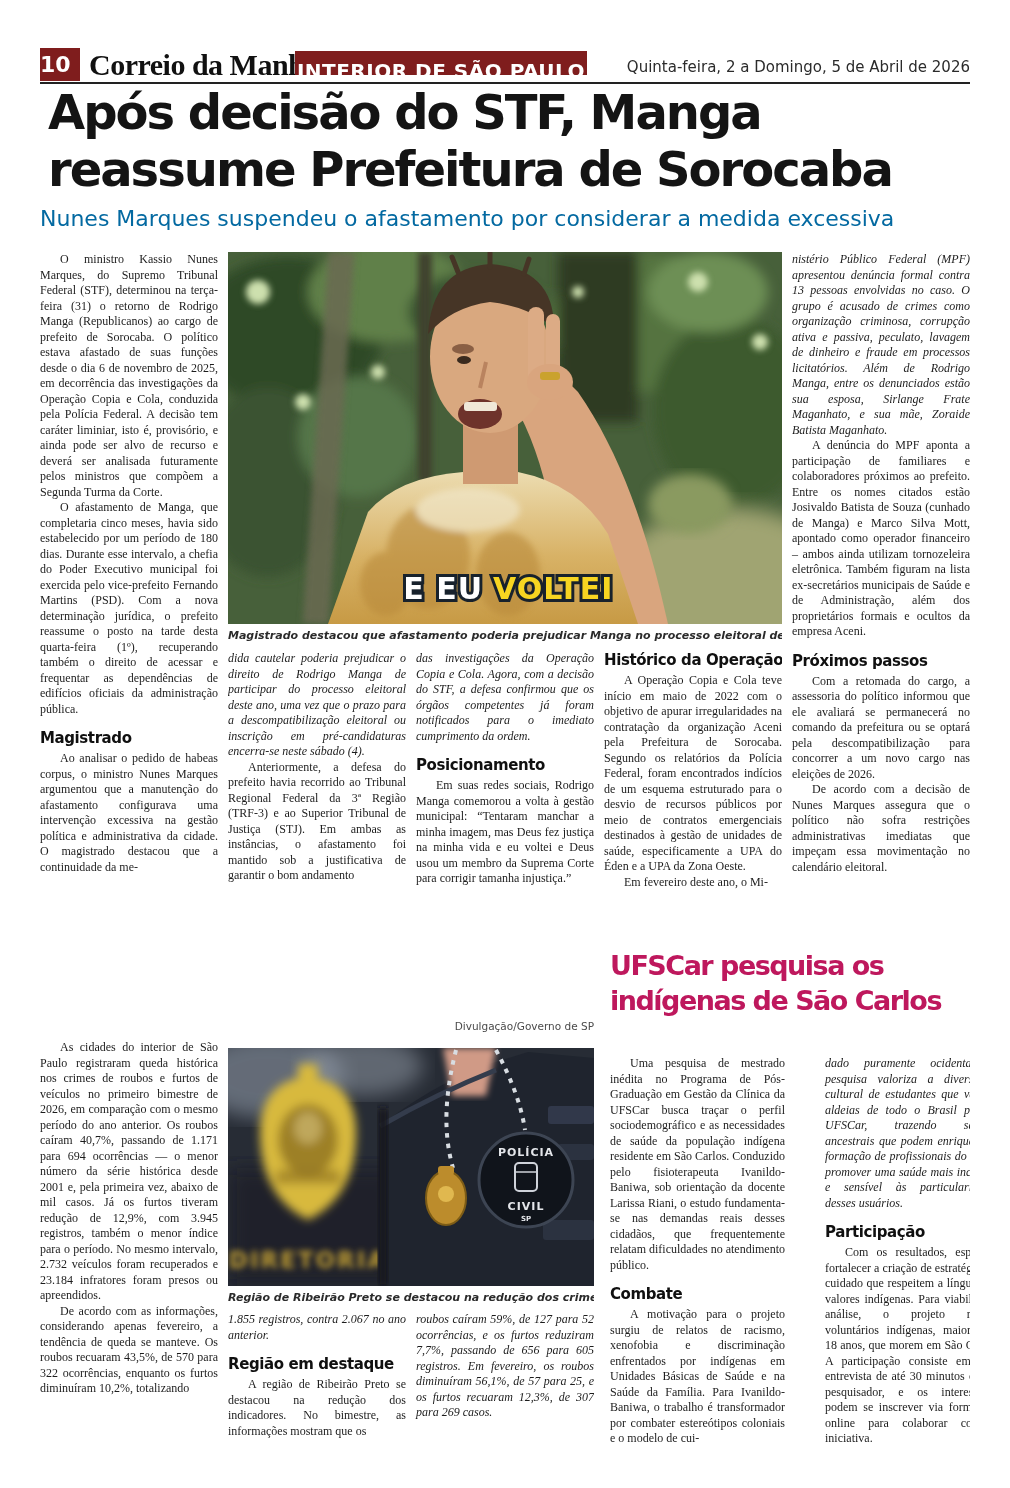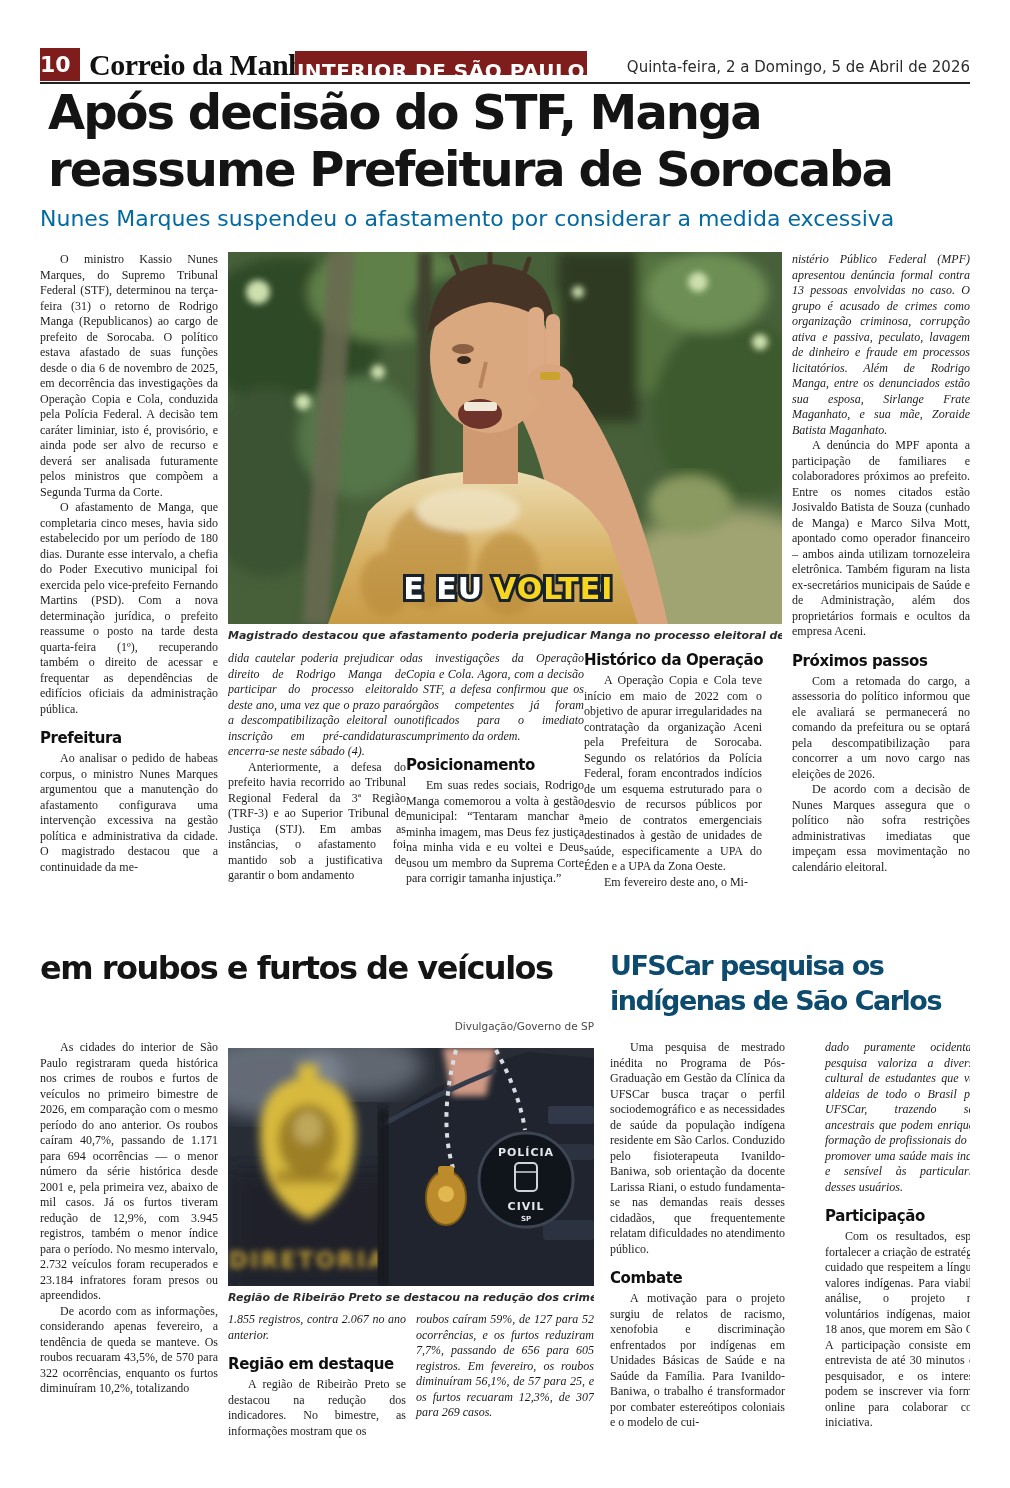--- a/index.html
+++ b/index.html
@@ -31,38 +31,38 @@
     color:#101010; margin:12px 0 4px; white-space:nowrap; }
   .credit { font:10.5px "DejaVu Sans", sans-serif; color:#4a4a4a; text-align:right; }
   .caption { font-family:"DejaVu Sans", sans-serif; font-style:italic; font-weight:bold; font-size:11px;
     color:#2b2b2b; white-space:nowrap; overflow:hidden; }
   
   .a1body { position:absolute; top:252px; left:40px; width:930px; height:696px;
     display:grid; grid-template-columns:178px 554px 178px; column-gap:10px; overflow:hidden; }
   .a1mid { position:relative; }
   .photo { display:block; }
   .cap1 { margin-top:5px; width:554px; }
-  .midcols { margin-top:9px; display:grid; grid-template-columns:178px 178px 178px; 
+  .midcols { margin-top:9px; display:grid; grid-template-columns:178px 178px 178px; column-gap:10px;
     height:292px; overflow:hidden; }
   
   .bottom { position:absolute; top:948px; left:40px; width:930px; height:514px; }
   .a2 { position:absolute; left:0; top:0; width:554px; }
   .a2 .h2 { font-family:"DejaVu Sans", sans-serif; font-weight:bold; font-size:32px; line-height:41px;
     letter-spacing:-1.5px; color:#141414; }
   .credit2 { position:absolute; top:72px; right:0; }
   .a2body { position:absolute; top:92px; left:0; width:554px; height:420px;
     display:grid; grid-template-columns:178px 366px; column-gap:10px; overflow:hidden; }
   .a2mid { position:relative;margin-top:8px; }
   .cap2 { margin-top:5px; width:366px; }
   .a2cols { margin-top:8px; display:grid; grid-template-columns:178px 178px; column-gap:10px;
     height:150px; overflow:hidden; }
   .a3 { position:absolute; left:570px; top:0; width:360px; }
   .a3 .h2 { font-family:"DejaVu Sans", sans-serif; font-weight:bold; font-size:27px; line-height:35px;
-    letter-spacing:-1.5px; color:#0c4a6e; }
-  .a3body { position:absolute; top:92px; left:0; width:360px; height:420px;
+    letter-spacing:-1.5px; color:#be185d; }
+  .a3body { position:absolute; top:108px; left:0; width:360px; height:420px;
     display:grid; grid-template-columns:175px 175px; column-gap:10px; overflow:hidden;gap:40px; }
 </style>
 </head>
 <body>
 
 <div class="page">
 
   <div class="hdr">
     <div class="pageno">10</div>
     <div class="masthead">Correio da Manhã</div>
@@ -74,21 +74,21 @@
     <div>Após decisão do STF, Manga</div>
     <div>reassume Prefeitura de Sorocaba</div>
   </div>
   <div class="subhead">Nunes Marques suspendeu o afastamento por considerar a medida excessiva</div>
 
   <div class="a1body bt">
 
     <div>
       <p>O ministro Kassio Nunes Marques, do Supremo Tribunal Federal (STF), determinou na terça-feira (31) o retorno de Rodrigo Manga (Republicanos) ao cargo de prefeito de Sorocaba. O político estava afastado de suas funções desde o dia 6 de novembro de 2025, em decorrência das investigações da Operação Copia e Cola, conduzida pela Polícia Federal. A decisão tem caráter liminiar, isto é, provisório, e ainda pode ser alvo de recurso e deverá ser analisada futuramente pelos ministros que compõem a Segunda Turma da Corte.</p>
       <p>O afastamento de Manga, que completaria cinco meses, havia sido estabelecido por um período de 180 dias. Durante esse intervalo, a chefia do Poder Executivo municipal foi exercida pelo vice-prefeito Fernando Martins (PSD). Com a nova determinação jurídica, o prefeito reassume o posto na tarde desta quarta-feira (1º), recuperando também o direito de acessar e frequentar as dependências de edifícios oficiais da administração pública.</p>
-      <div class="sec">Prefeitura</div>
+      <div class="sec">Magistrado</div>
       <p>Ao analisar o pedido de habeas corpus, o ministro Nunes Marques argumentou que a manutenção do afastamento configurava uma intervenção excessiva na gestão política e administrativa da cidade. O magistrado destacou que a continuidade da me-</p>
     </div>
 
     <div class="a1mid">
 
       <svg class="photo" width="554" height="372" viewBox="0 0 554 372">
         <defs>
           <filter id="b3">
               <feGaussianBlur stdDeviation="3"></feGaussianBlur>
             </filter>
@@ -187,21 +187,20 @@
       <div class="sec">Próximos passos</div>
       <p>Com a retomada do cargo, a assessoria do político informou que ele avaliará se permanecerá no comando da prefeitura ou se optará pela descompatibilização para concorrer a um novo cargo nas eleições de 2026.</p>
       <p>De acordo com a decisão de Nunes Marques assegura que o político não sofra restrições administrativas imediatas que impeçam essa movimentação no calendário eleitoral.</p>
     </div>
   </div>
 
   <div class="bottom">
 
     <div class="a2">
       <div class="h2">
-        <div>em roubos e furtos de veículos</div>
       </div>
       <div class="credit credit2">Divulgação/Governo de SP</div>
 
       <div class="a2body bt">
         <div>
           <p>As cidades do interior de São Paulo registraram queda histórica nos crimes de roubos e furtos de veículos no primeiro bimestre de 2026, em comparação com o mesmo período do ano anterior. Os roubos caíram 40,7%, passando de 1.171 para 694 ocorrências — o menor número da série histórica desde 2001 e, pela primeira vez, abaixo de mil casos. Já os furtos tiveram redução de 12,9%, com 3.945 registros, também o menor índice para o período. No mesmo intervalo, 2.732 veículos foram recuperados e 23.184 infratores foram presos ou apreendidos.</p>
           <p>De acordo com as informações, considerando apenas fevereiro, a tendência de queda se manteve. Os roubos recuaram 43,5%, de 570 para 322 ocorrências, enquanto os furtos diminuíram 10,2%, totalizando</p>
         </div>
         <div class="a2mid">
           <svg class="photo" width="366" height="238" viewBox="0 0 366 238">

